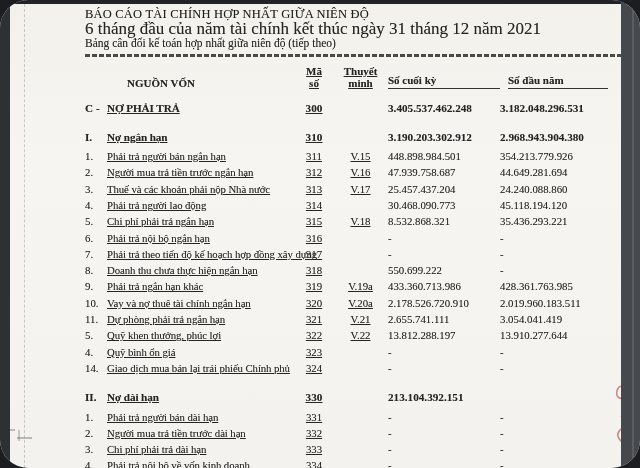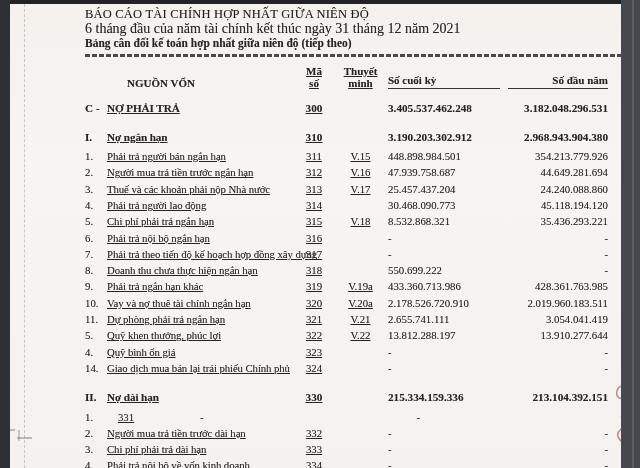--- a/index.html
+++ b/index.html
@@ -1,52 +1,53 @@
 <!DOCTYPE html>
 <html><head>
 <meta charset="utf-8">
 <style>
   html,body{margin:0;padding:0;background:#1b1d20;}
   .screen{
     position:relative;width:640px;height:468px;overflow:hidden;
     background:linear-gradient(180deg,#f2f1ec 0%,#f6f5f1 35%,#f3f2ee 100%);
     font-family:"Liberation Serif","DejaVu Serif",serif;
     color:#262523;
+    border-radius:28px;
   }
   
   .edge-top{position:absolute;left:0;top:0;width:640px;height:4px;background:#212326;z-index:6;}
   .edge-left{position:absolute;left:0;top:0;width:10px;height:468px;background:#2e3134;z-index:6;}
   .edge-right{position:absolute;left:621px;top:0;width:19px;height:468px;background:#45484d;z-index:6;}
   .edge-right::after{content:"";position:absolute;left:11px;top:0;width:2px;height:100%;background:#5a5d62;}
   .binding-line{position:absolute;left:24px;top:4px;bottom:0;width:0;border-left:1px dashed rgba(100,100,95,.30);z-index:1;}
   .fold-mark{position:absolute;background:rgba(95,95,92,.38);z-index:1;}
   .fm1{left:0;top:429px;width:15px;height:2px;}
   .fm2{left:17px;top:437px;width:15px;height:2px;}
   .fm3{left:18px;top:430px;width:2px;height:11px;background:rgba(95,95,92,.30);}
   .red-marks{position:absolute;left:604px;top:378px;z-index:2;opacity:.6;}
 
   
   .doc{position:absolute;left:85px;top:6px;width:523px;z-index:3;
        text-shadow:0 0 .4px rgba(40,40,38,.35);}
   .title{font-size:12.5px;line-height:16px;letter-spacing:.2px;color:#1e1e1c;}
-  .subtitle{font-size:14px;line-height:14px;}
-  .statement{font-size:11.5px;line-height:14px;font-weight:bold;}
+  .subtitle{font-size:17px;line-height:14px;}
+  .statement{font-size:11.5px;line-height:14px;font-weight:normal;}
   .rule{margin-top:4px;height:2.5px;width:537px;
         background:repeating-linear-gradient(90deg,#4a4a46 0 5px,transparent 5px 7px);}
 
   .thead{display:flex;align-items:flex-end;margin-top:8px;font-weight:bold;font-size:11px;}
   .thead .c-label span{display:inline-block;transform:translateX(-40px);}
   .th2{line-height:12px;}
   .th2 i{display:block;font-style:normal;text-align:center;}
   .c-no{width:22px;}
   .c-label{width:188px;text-align:center;}
   .c-ma{width:38px;text-align:center;text-decoration:underline;}
   .c-tm{width:55px;text-align:center;box-sizing:border-box;text-decoration:underline;}
   .c-ck{width:112px;text-align:left;}
-  .c-dn{width:108px;text-align:right;}
+  .c-dn{width:108px;text-align:left;}
   .thead .c-ck{border-bottom:1.2px solid #35342f;padding-bottom:2px;}
   .thead .c-dn{width:100px;margin-left:8px;border-bottom:1.2px solid #35342f;padding-bottom:2px;}
 
   #table-body{margin-top:11px;}
   .row{display:flex;height:16.3px;line-height:16.3px;font-size:10.8px;}
   .row span{white-space:nowrap;}
   .row .c-label{text-align:left;letter-spacing:-.1px;text-decoration:underline;}
   .row.section{font-weight:bold;font-size:11.2px;margin-bottom:3px;}
   .row.gap{margin-top:13px;}
 </style>
@@ -213,25 +214,25 @@
           <span class="c-ma">324</span>
           <span class="c-tm"></span>
           <span class="c-ck">-</span>
           <span class="c-dn">-</span>
         </div>
         <div class="row section gap">
           <span class="c-no">II.</span>
           <span class="c-label">Nợ dài hạn</span>
           <span class="c-ma">330</span>
           <span class="c-tm"></span>
-          <span class="c-ck">215.334.159.336</span>
           <span class="c-dn">213.104.392.151</span>
         </div>
         <div class="row">
           <span class="c-no">1.</span>
+          <span class="c-label">Phải trả người bán dài hạn</span>
           <span class="c-ma">331</span>
           <span class="c-tm"></span>
           <span class="c-ck">-</span>
           <span class="c-dn">-</span>
         </div>
         <div class="row">
           <span class="c-no">2.</span>
           <span class="c-label">Người mua trả tiền trước dài hạn</span>
           <span class="c-ma">332</span>
           <span class="c-tm"></span>

